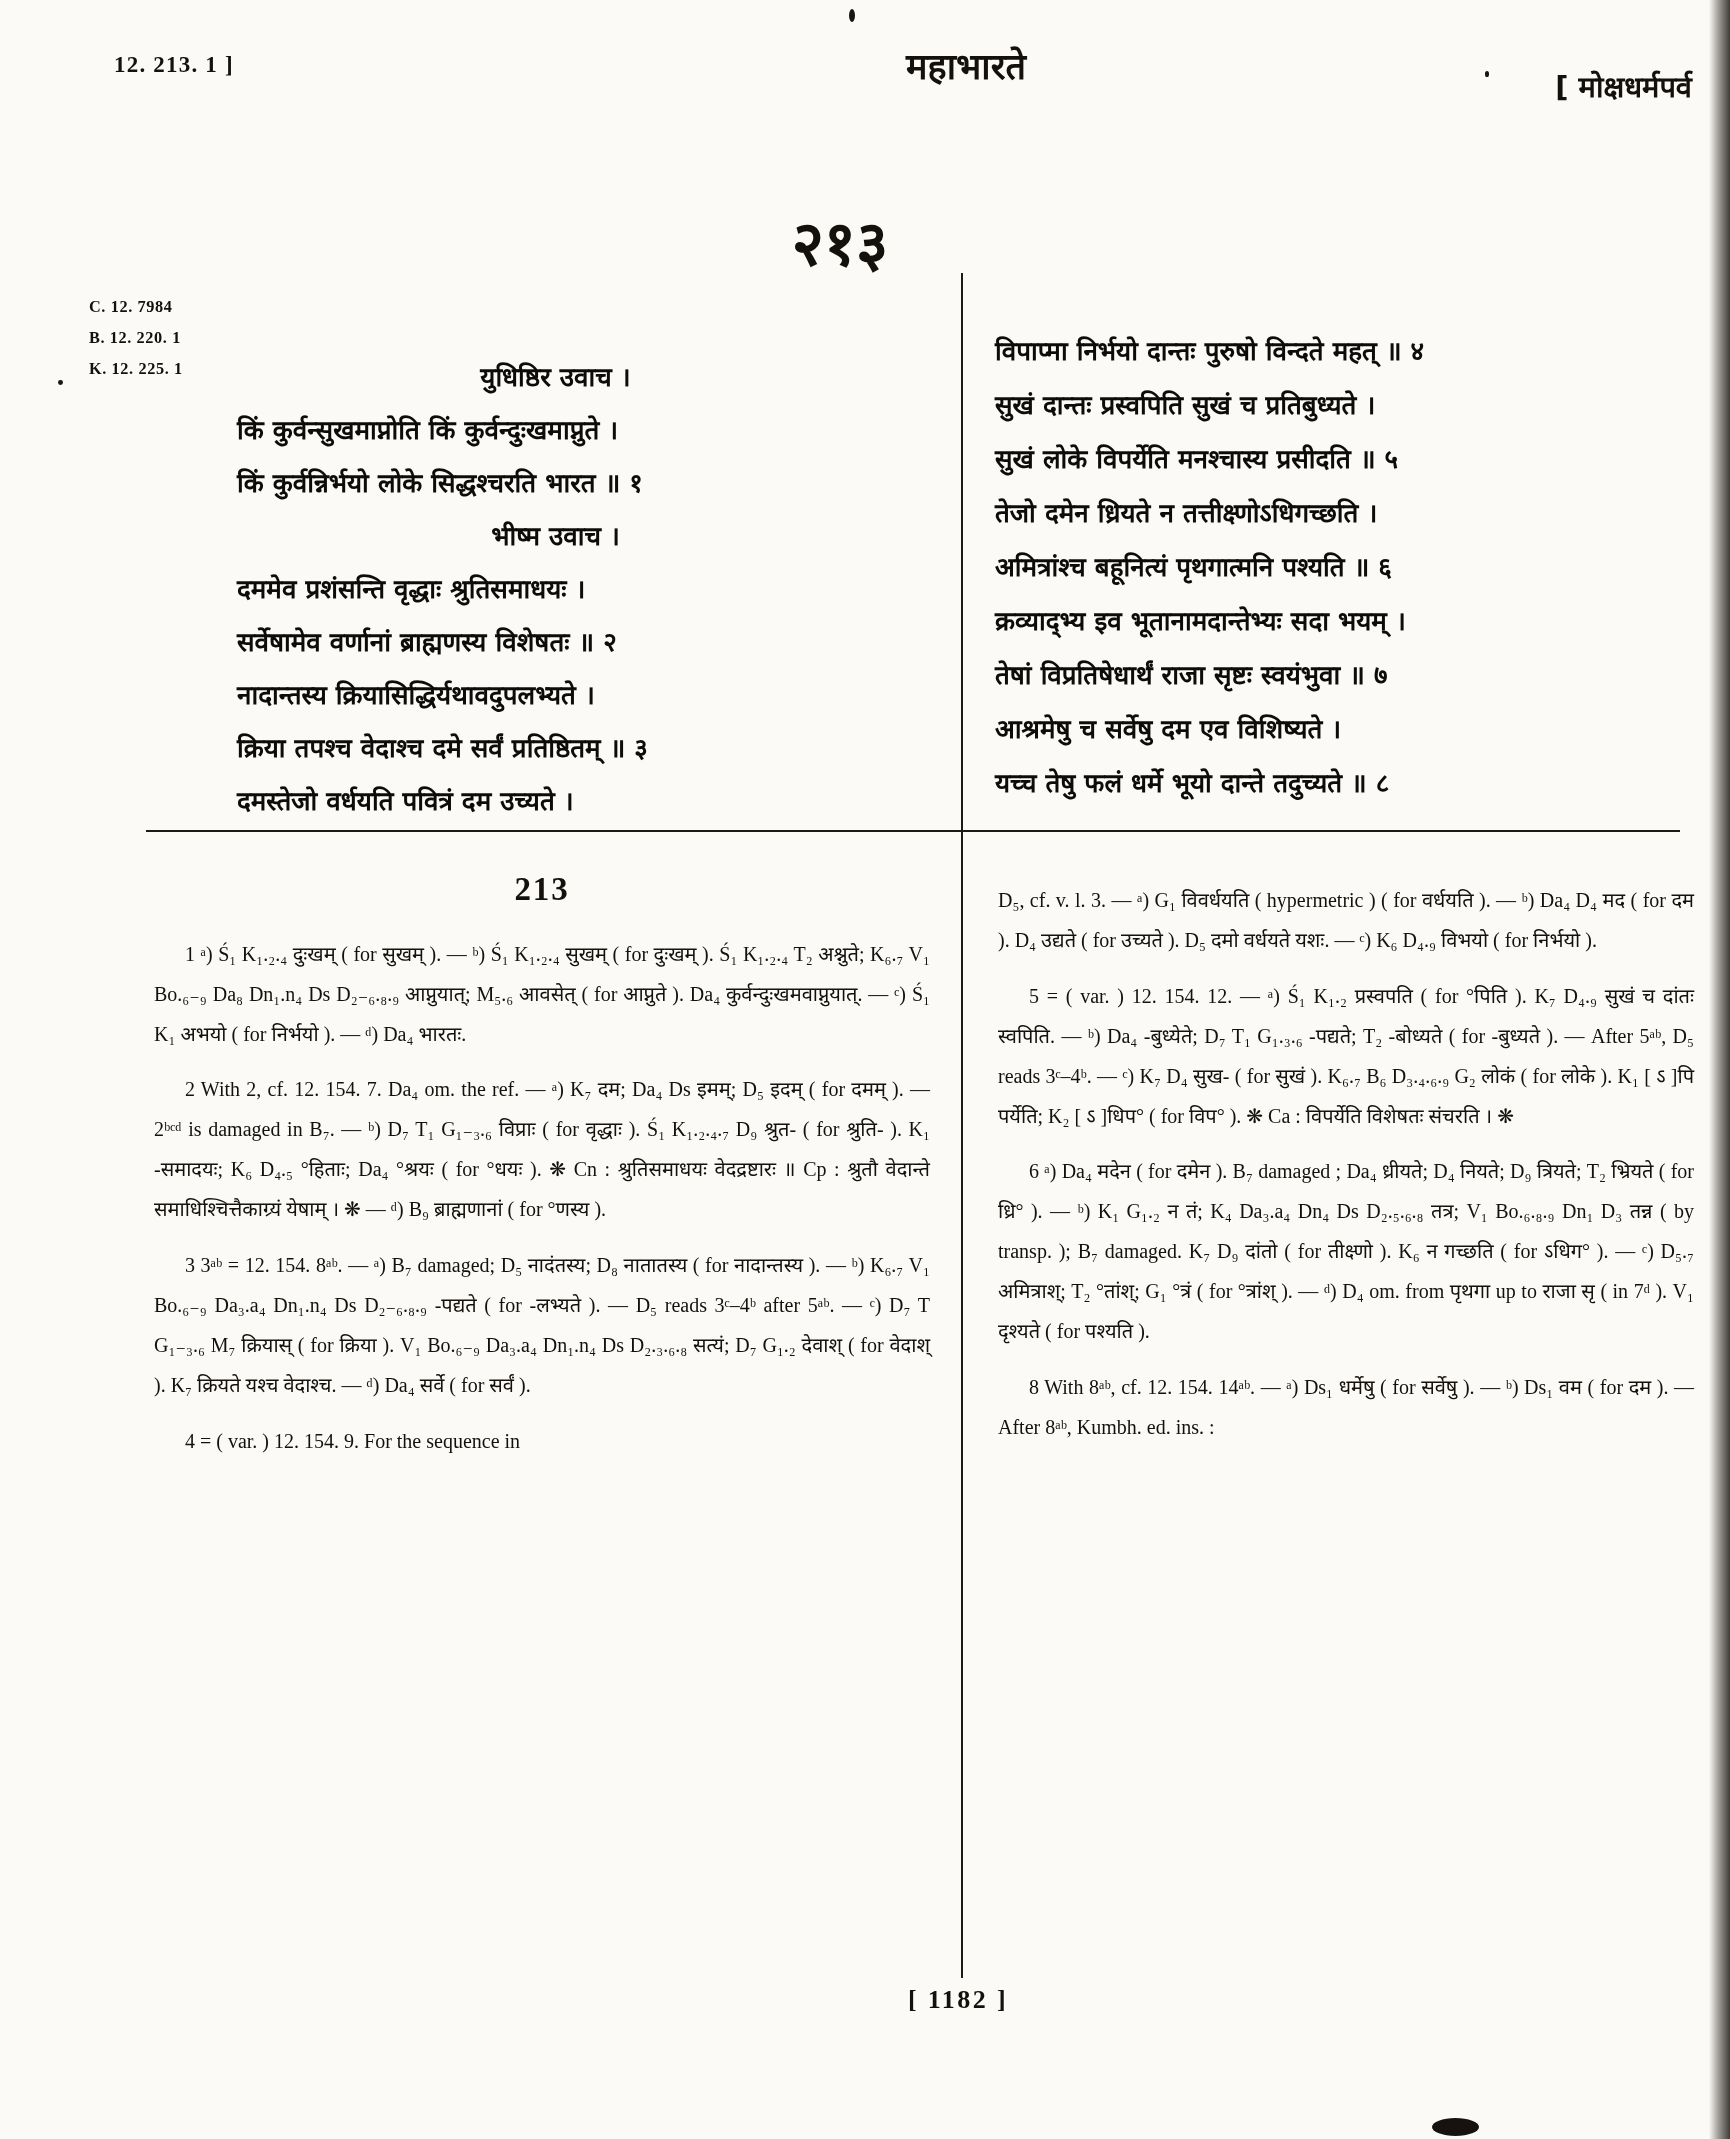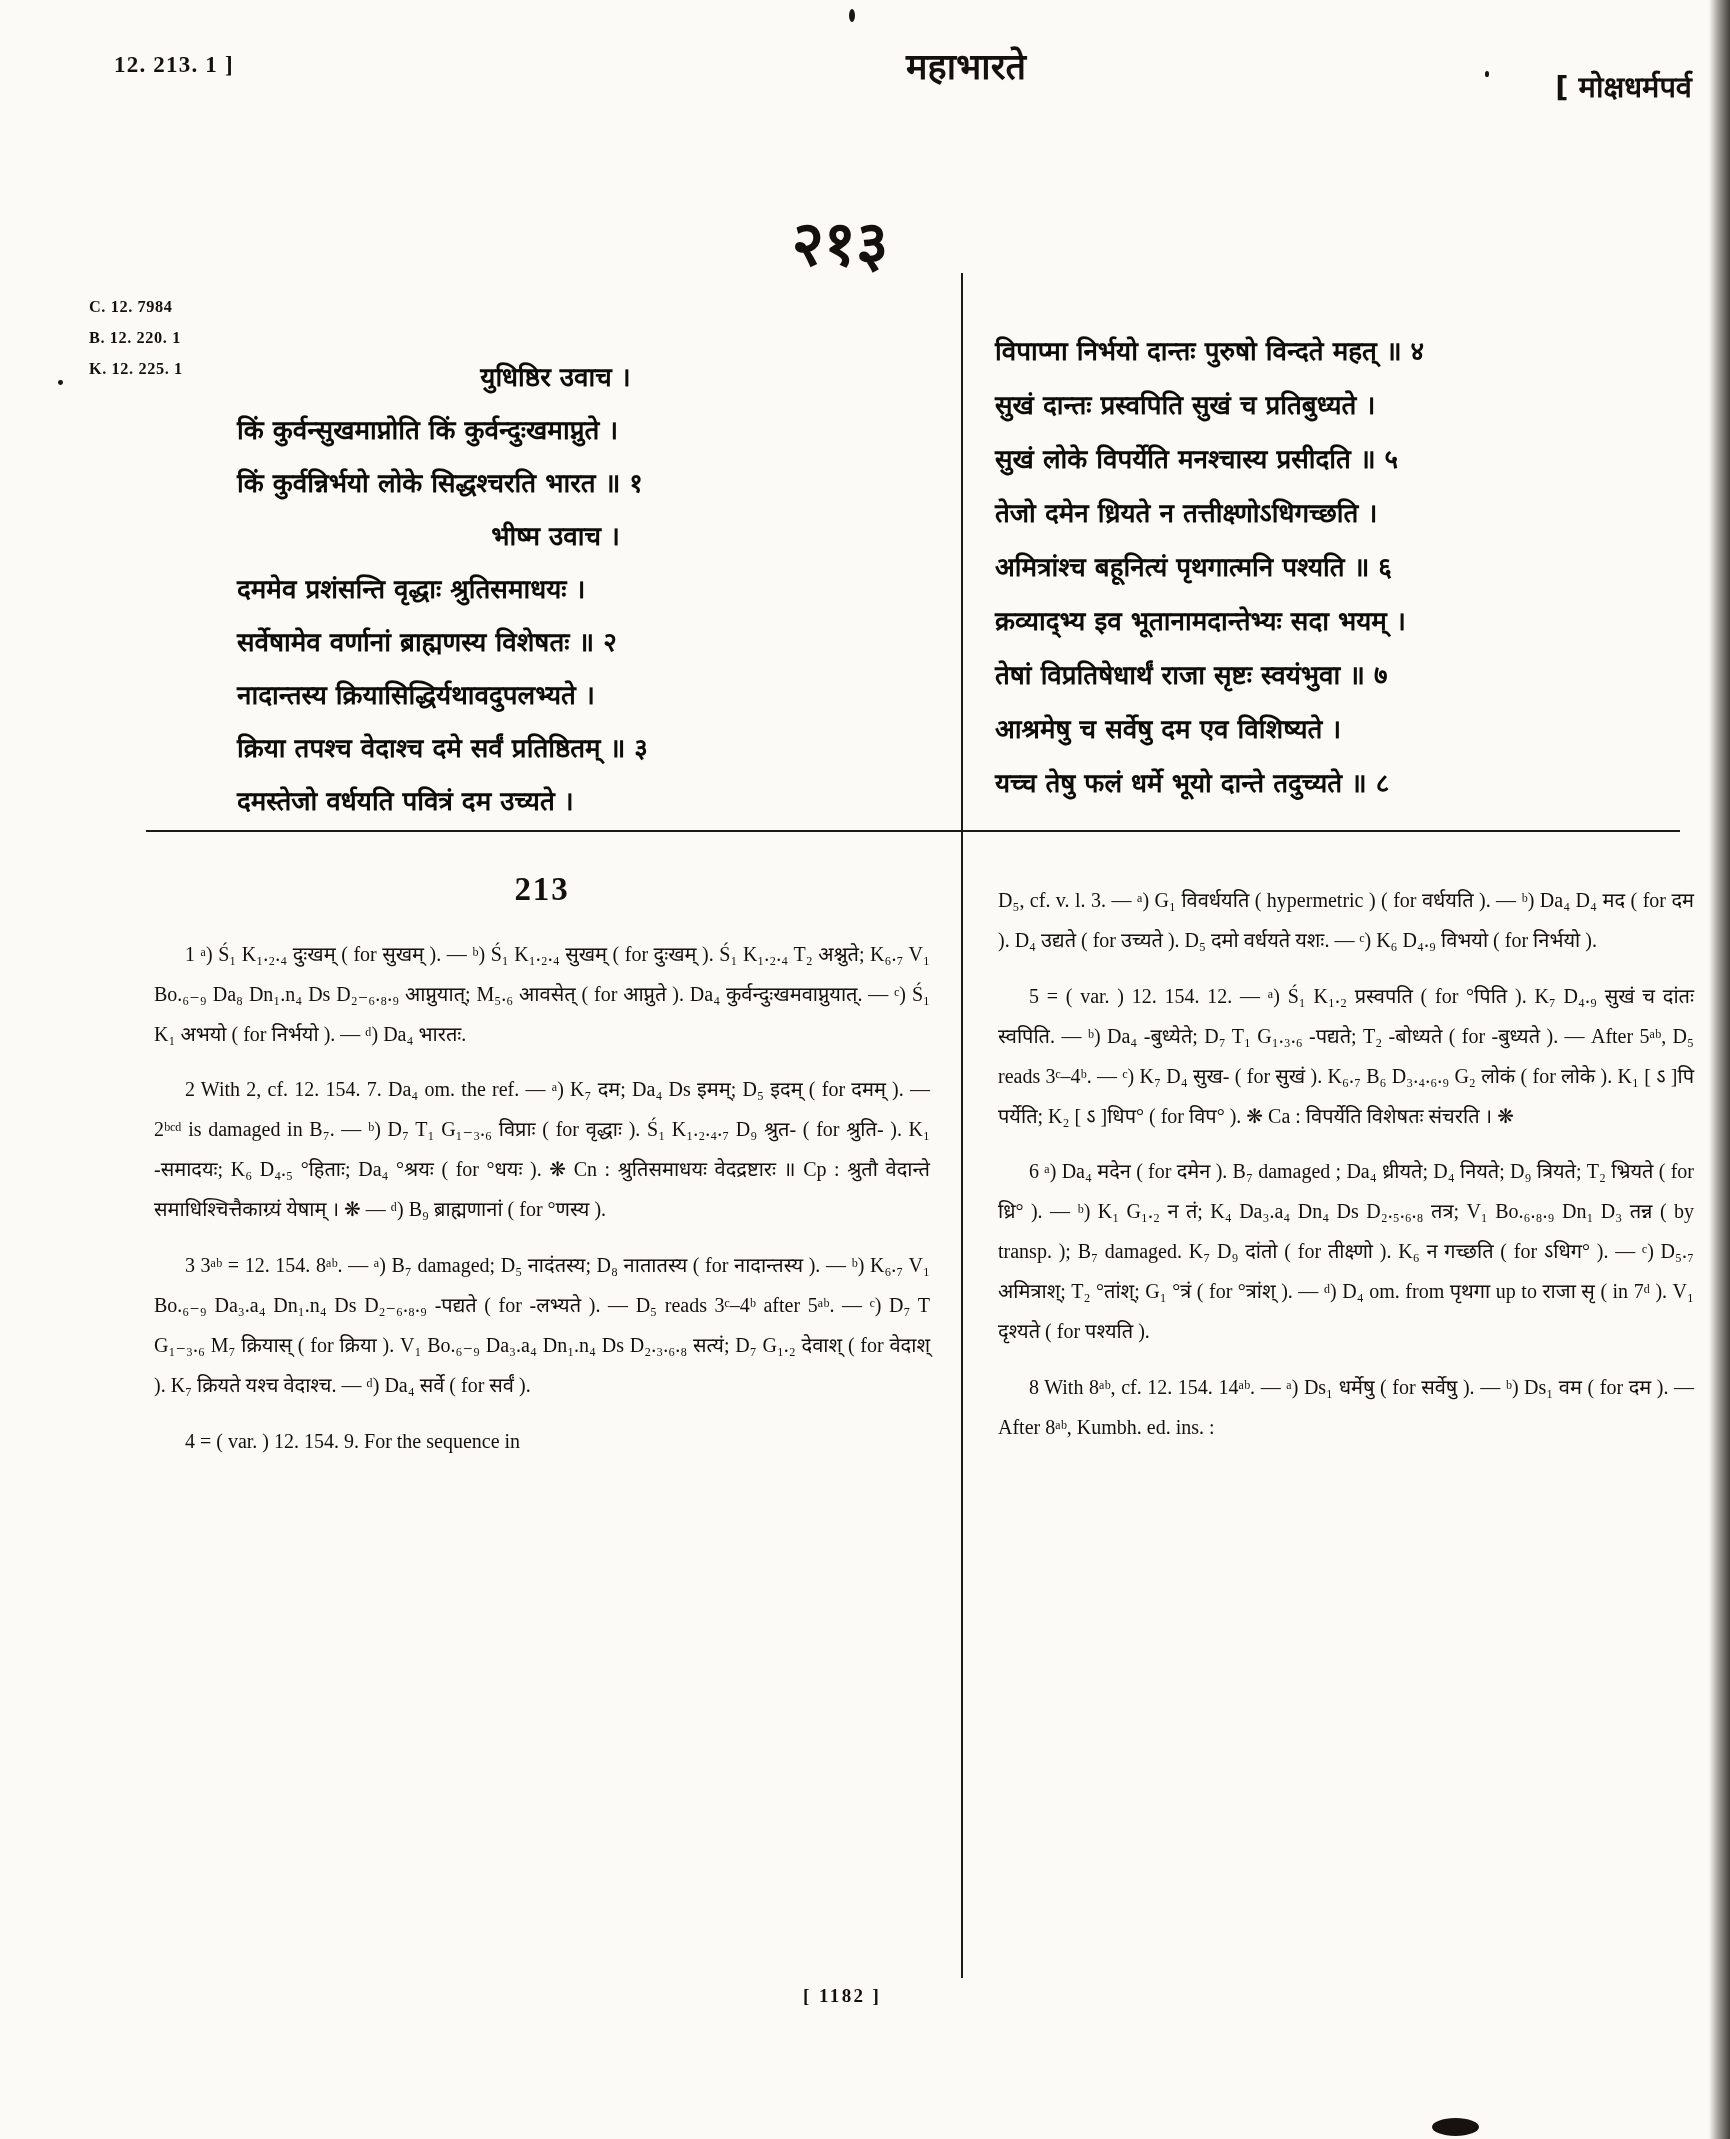--- a/index.html
+++ b/index.html
@@ -31,21 +31,21 @@
   
   .notes-col{position:absolute;font-size:20px;line-height:40px;text-align:justify;}
   .notes-left{left:154px;top:871px;width:776px;}
   .notes-right{left:998px;top:880px;width:696px;}
   .app-heading{text-align:center;font-size:33px;font-weight:bold;line-height:36px;margin-bottom:26.6px;letter-spacing:1.8px;}
   .intro{margin:0 0 22px 0;}
   .hand{font-size:24px;padding:0 11px 0 24px;}
   .note{margin:0 0 15.7px 0;text-indent:31px;}
   .note.no-indent{text-indent:0;}
   
-  .footer{position:absolute;left:803px;top:1985px;width:205px;text-align:left;font-size:19px;font-weight:bold;letter-spacing:2.4px;}
+  .footer{position:absolute;left:803px;top:1985px;width:205px;text-align:right;font-size:26px;font-weight:bold;letter-spacing:2.4px;}
   
   .scan-band{position:absolute;right:0;top:0;width:22px;height:2140px;
     background:linear-gradient(to right, rgba(70,64,58,0) 0%, rgba(62,56,50,0.45) 40%, rgba(38,34,30,0.92) 100%);}
   .speck{position:absolute;background:#1a1713;border-radius:50%;}
   .speck-a{left:849px;top:8.5px;width:6px;height:13.3px;}
   .speck-b{left:1485px;top:71px;width:4.2px;height:6px;}
   .speck-c{left:58px;top:380px;width:4.8px;height:4.8px;}
   .blob{position:absolute;left:1432px;top:2118px;width:47px;height:18px;background:#15120f;border-radius:50%;}
 </style>
 </head>

